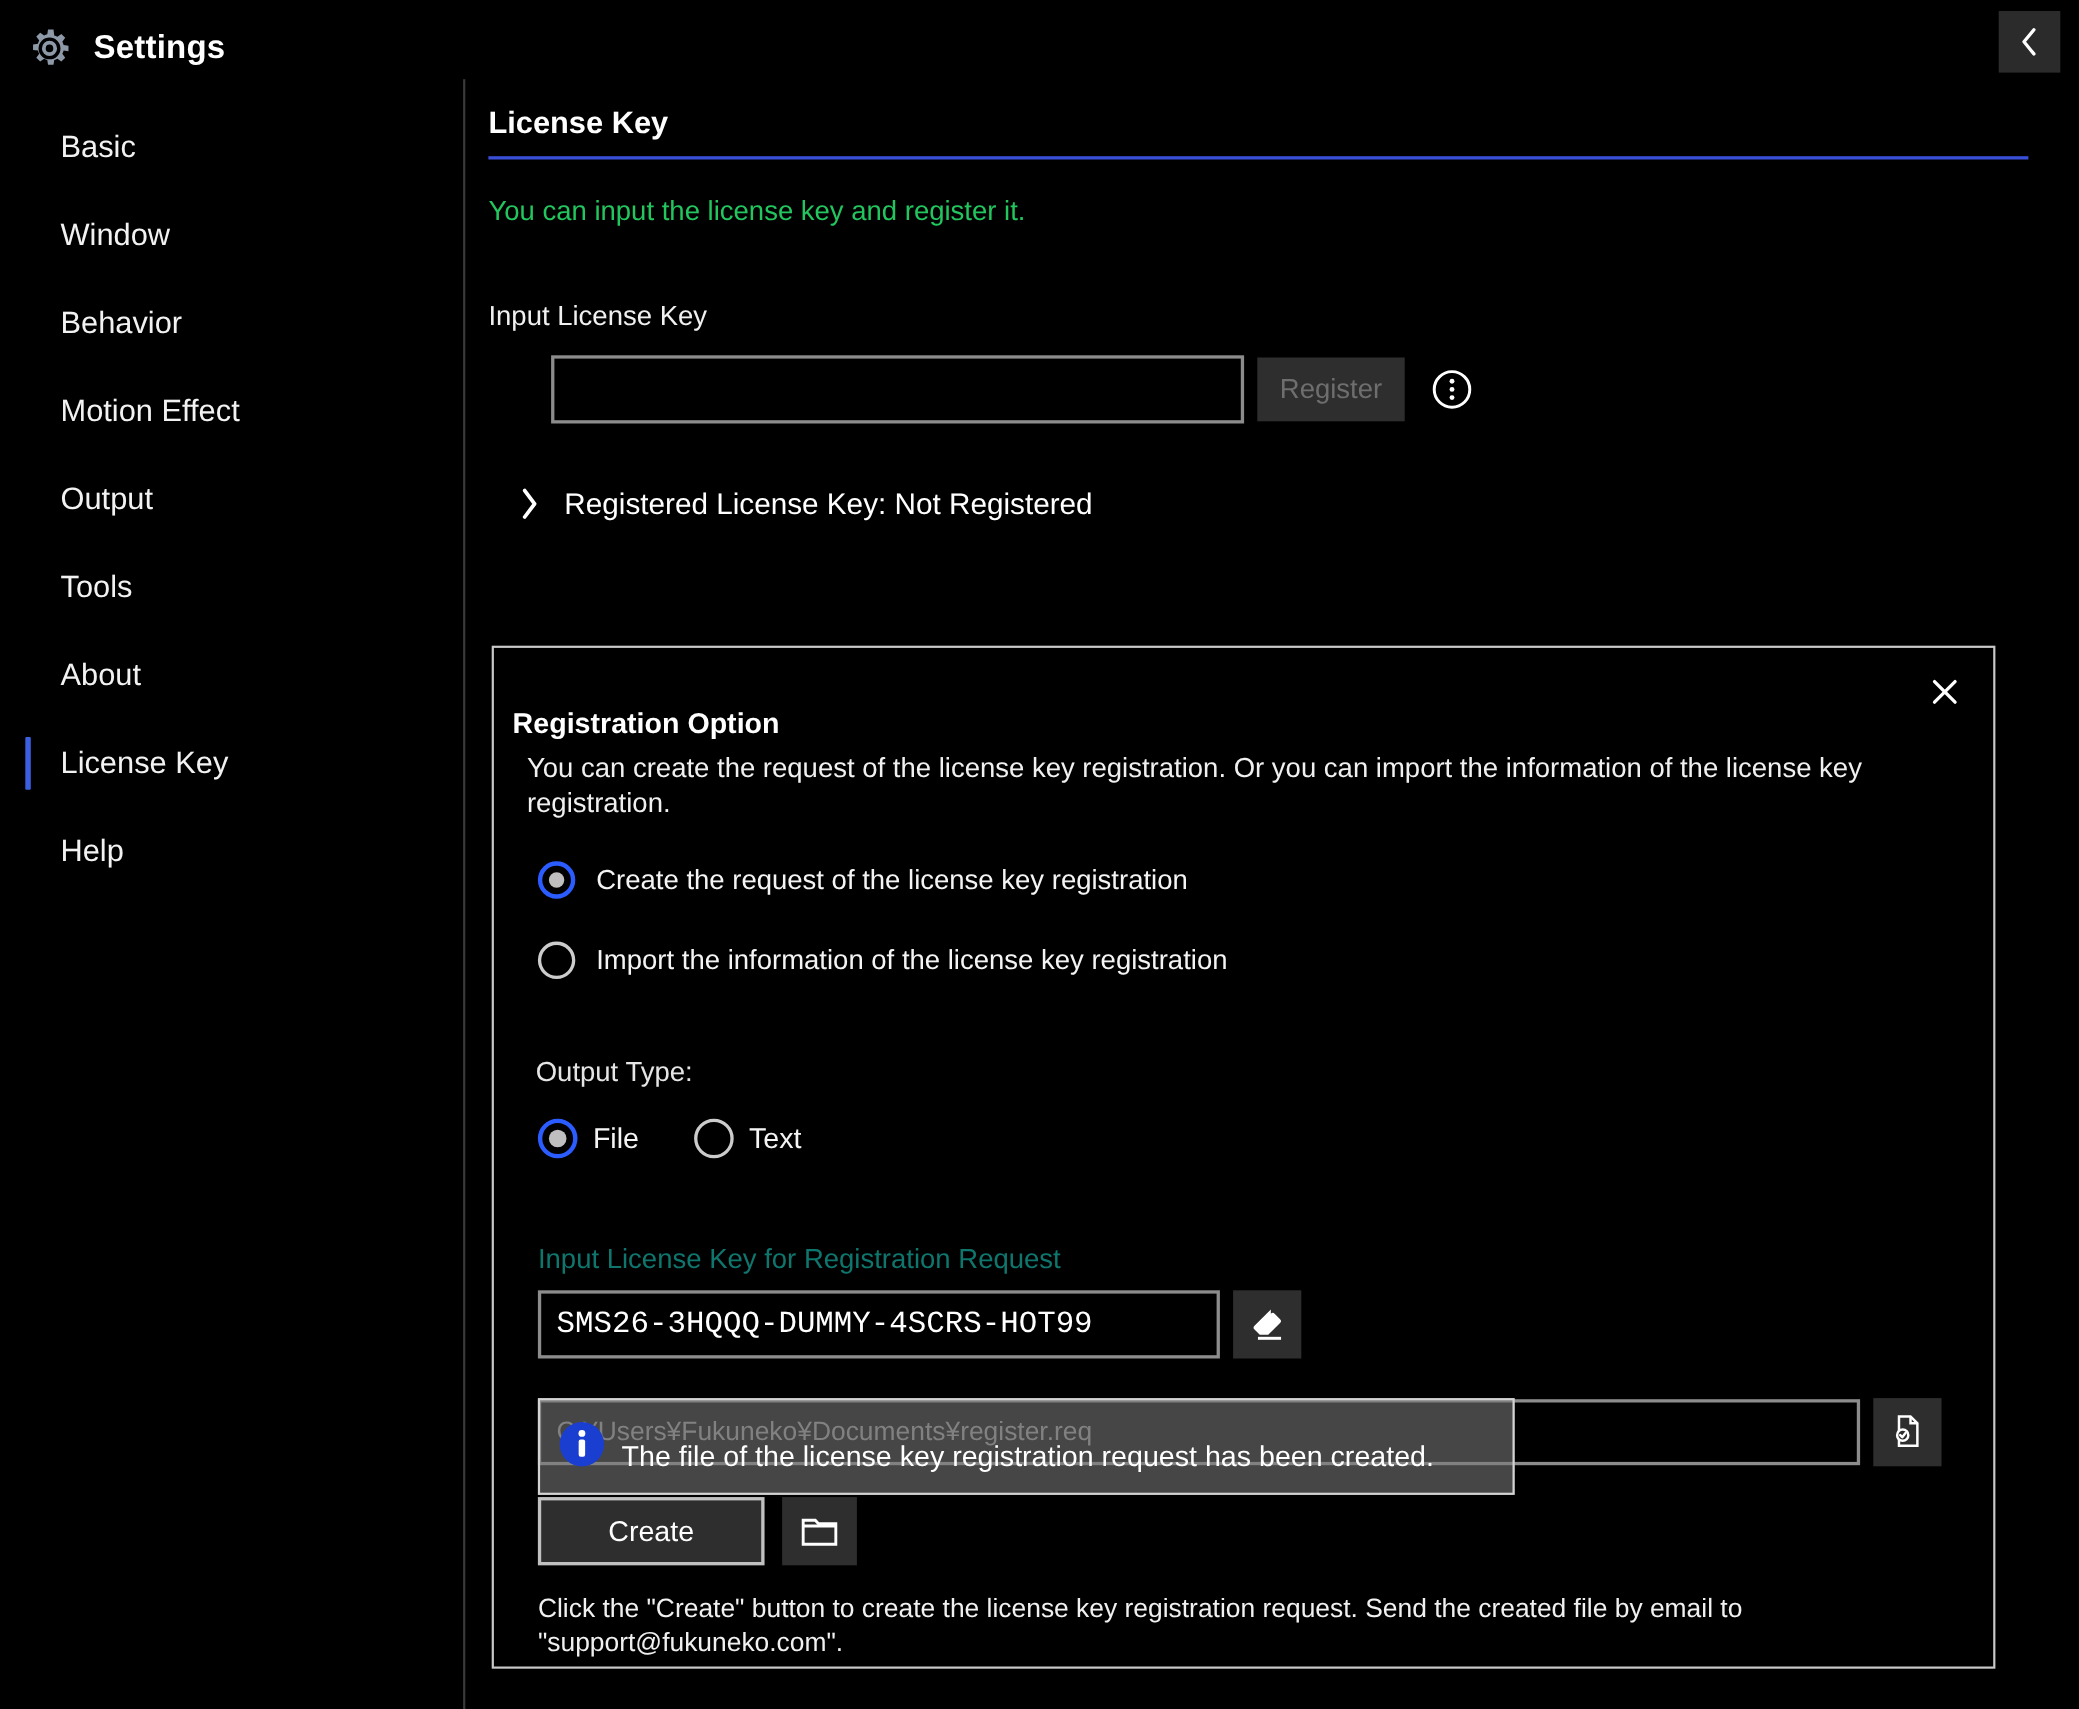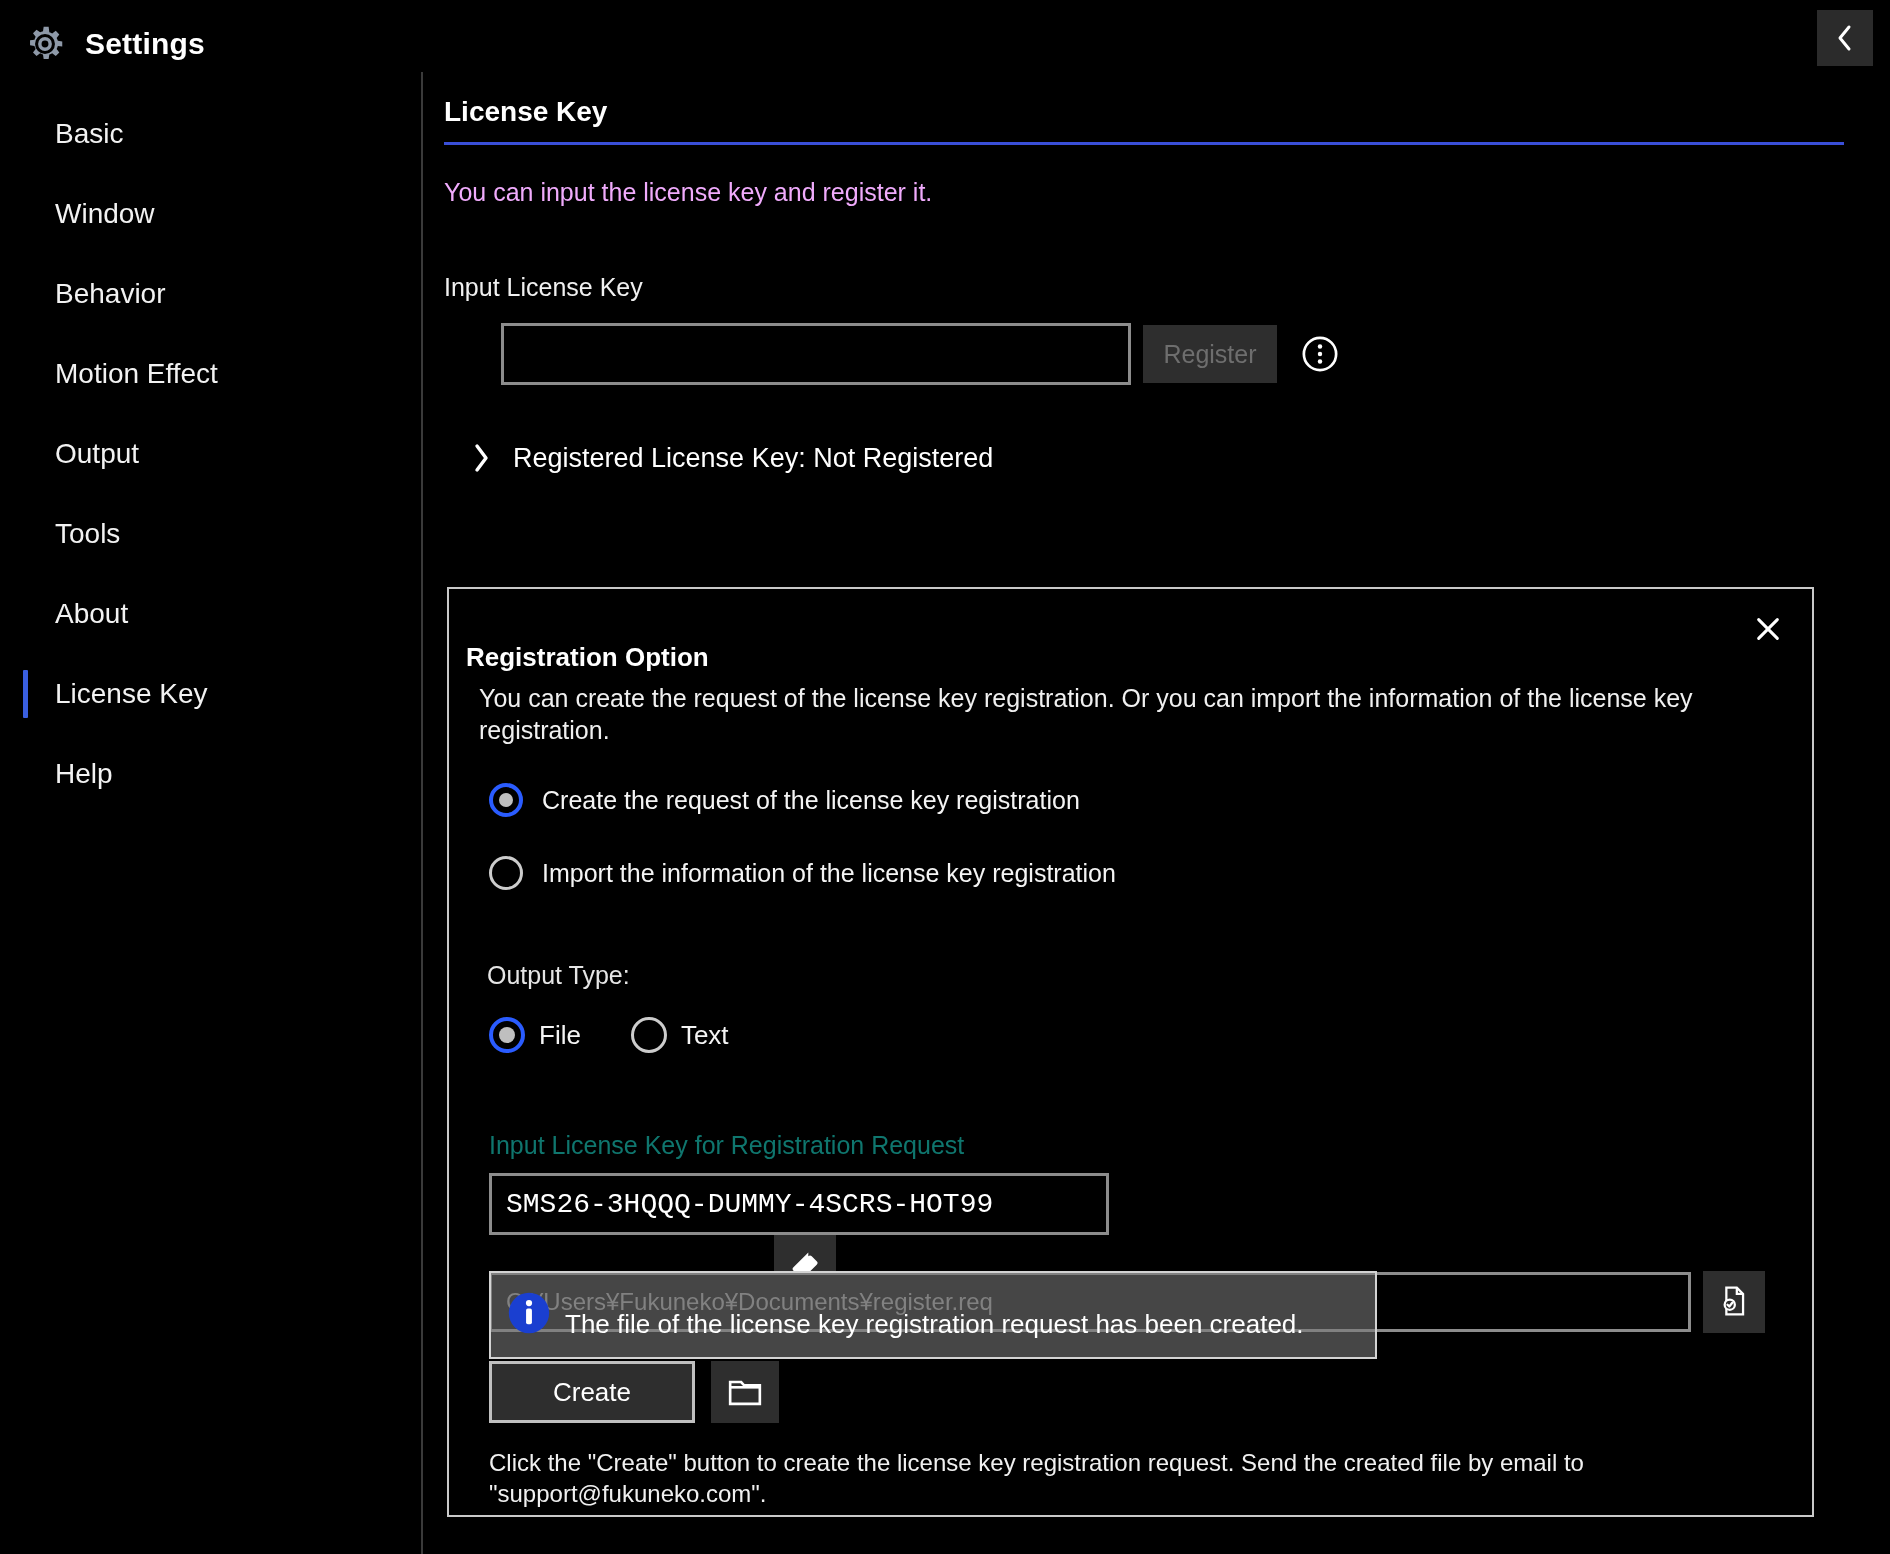--- a/index.html
+++ b/index.html
@@ -67,21 +67,21 @@
   .page-title {
     font-size: 28px; font-weight: 600; color: #ffffff;
     margin-top: 96px;
   }
   .title-rule {
     margin-top: 14px;
     width: 1400px; height: 3px; background: #3a4fd8;
   }
   .page-desc {
     margin-top: 33px;
-    font-size: 25px; color: #f0abfc;
+    font-size: 25px; color: #22c55e;
   }
 
   .field-label { font-size: 25px; color: #f0f0f0; }
 
   .lk-row {
     margin-top: 21px;
     display: flex; align-items: center; gap: 0;
     padding-left: 57px;
   }
   .lk-input {
@@ -177,21 +177,21 @@
   .out-opt .radio { width: 36px; height: 36px; }
   .out-opt .radio.on .dot { width: 16px; height: 16px; }
   .out-opt-lbl { font-size: 26px; color: #f4f4f4; }
 
   .lk2-label {
     position: absolute; left: 40px; top: 542px;
     font-size: 25px; color: #0f766e;
   }
   .lk2-row {
     position: absolute; left: 40px; top: 584px;
-    display: flex; align-items: center; flex-direction: column;
+    display: flex; align-items: center;
   }
   .lk2-input {
     width: 620px; height: 62px;
     background: #000000;
     border: 3px solid #8c8c8c;
     color: #ffffff;
     font-family: "Liberation Mono", monospace;
     font-size: 28px;
     letter-spacing: 0px;
     padding: 0 14px;

